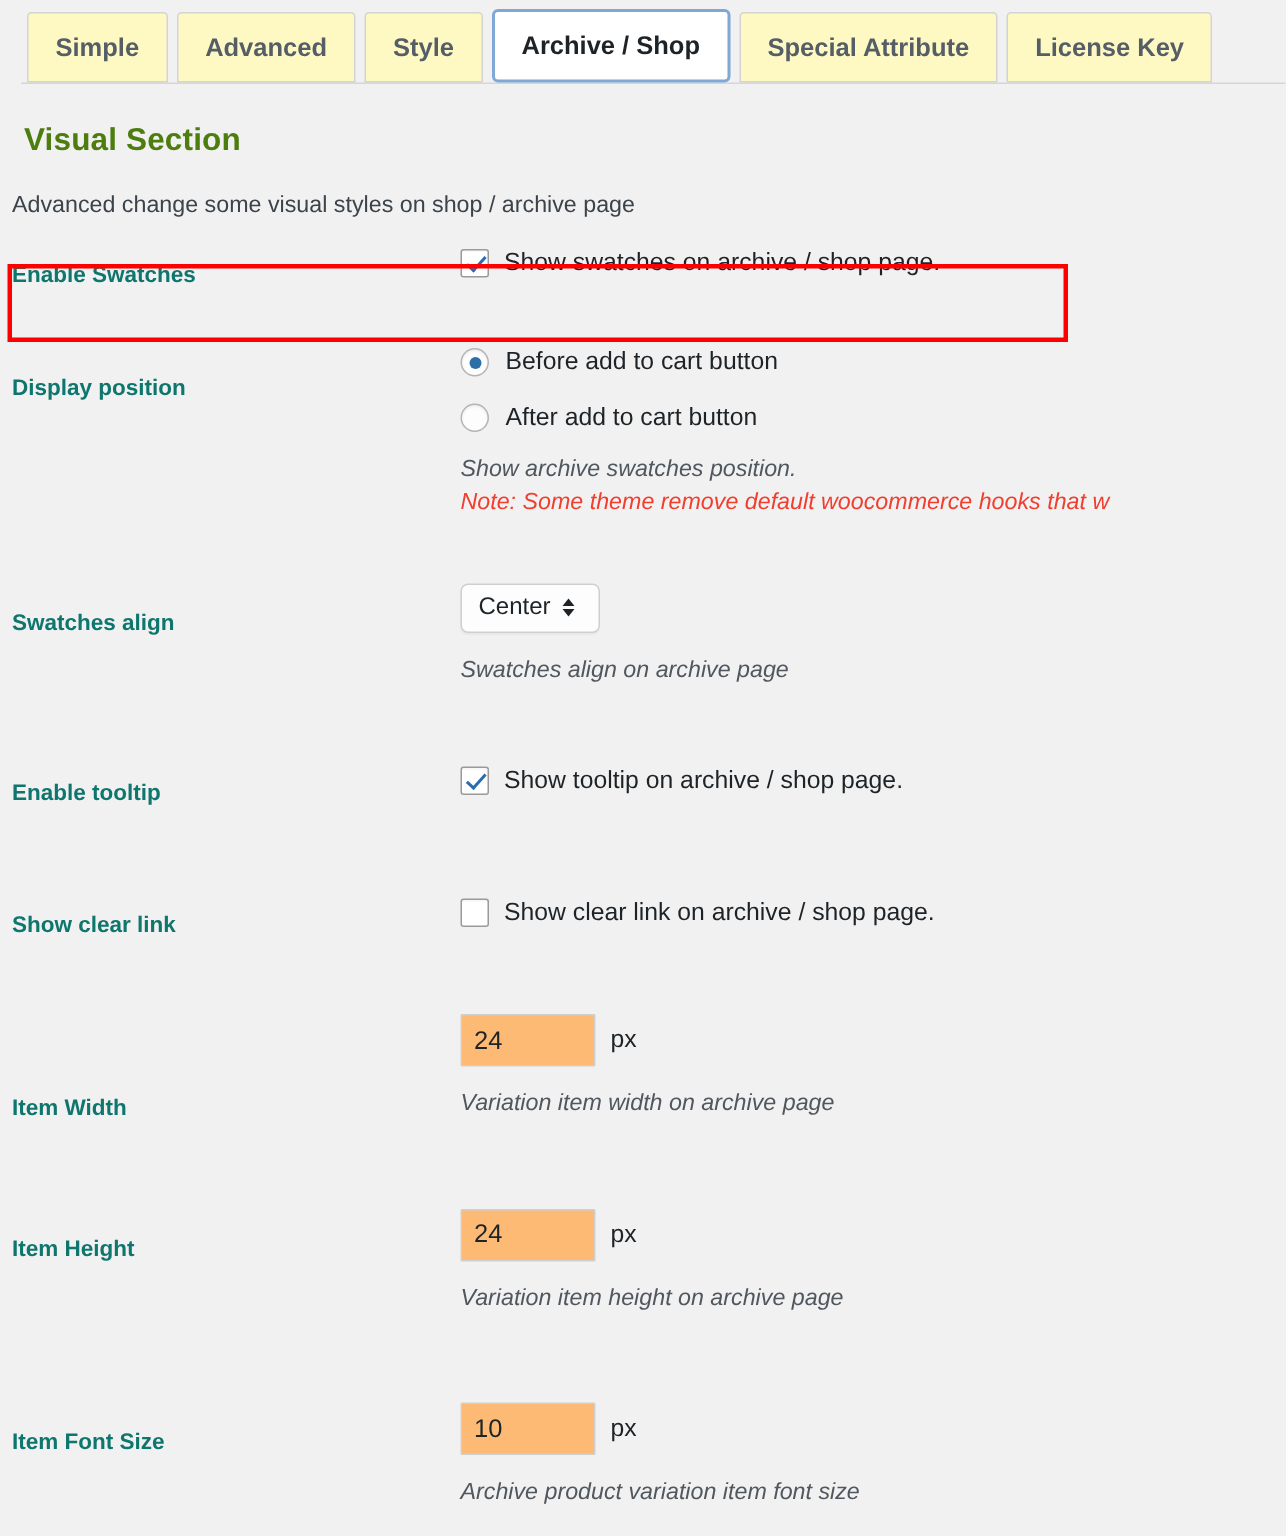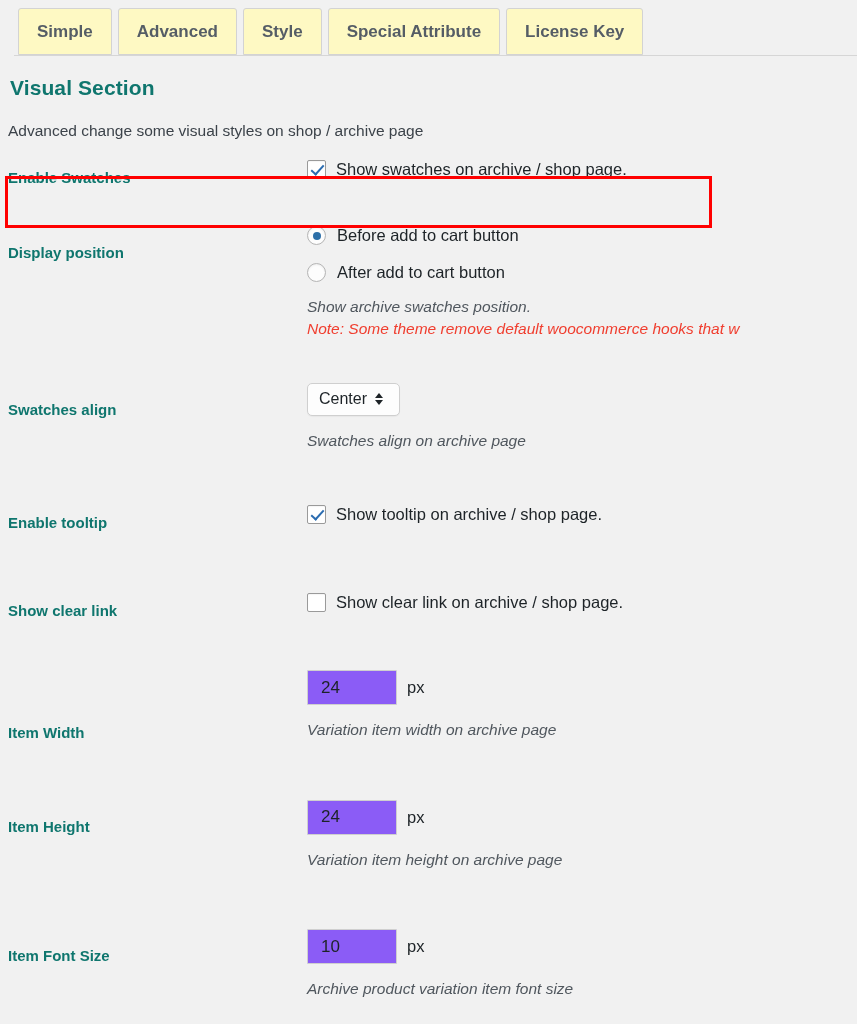--- a/index.html
+++ b/index.html
@@ -63,22 +63,22 @@
     z-index: 3;
   }
 
   
   .section-head {
     padding: 18px 0 0 8px;
   }
   .section-title {
     font-size: 21px;
     font-weight: bold;
-    color: #0f766e;
-    margin: 2px;
+    color: #4d7c0f;
+    margin: 8px;
     letter-spacing: .1px;
   }
   .section-desc {
     font-size: 15.5px;
     color: #3c434a;
     margin: 22px 0 0 0;
   }
 
   
   .form {
@@ -224,22 +224,22 @@
 
   .input-line {
     display: flex;
     align-items: center;
     gap: 10px;
   }
   .text-input {
     width: 90px;
     height: 35px;
     box-sizing: border-box;
-    padding: 0 13px;
-    background: #8b5cf6;
+    padding: 0 8px;
+    background: #fdba74;
     border: 1px solid #cfcfcf;
     border-radius: 1px;
     font-family: "Liberation Sans", sans-serif;
     font-size: 17px;
     color: #1d2327;
     outline: none;
   }
   .unit {
     font-size: 16.5px;
     color: #1d2327;
@@ -260,20 +260,23 @@
 
 <div class="tab-bar">
   <div class="tab">
     <span>Simple</span>
   </div>
   <div class="tab">
     <span>Advanced</span>
   </div>
   <div class="tab">
     <span>Style</span>
+  </div>
+  <div class="tab active">
+    <span>Archive / Shop</span>
   </div>
   <div class="tab">
     <span>Special Attribute</span>
   </div>
   <div class="tab">
     <span>License Key</span>
   </div>
 </div>
 
 <div class="section-head">

